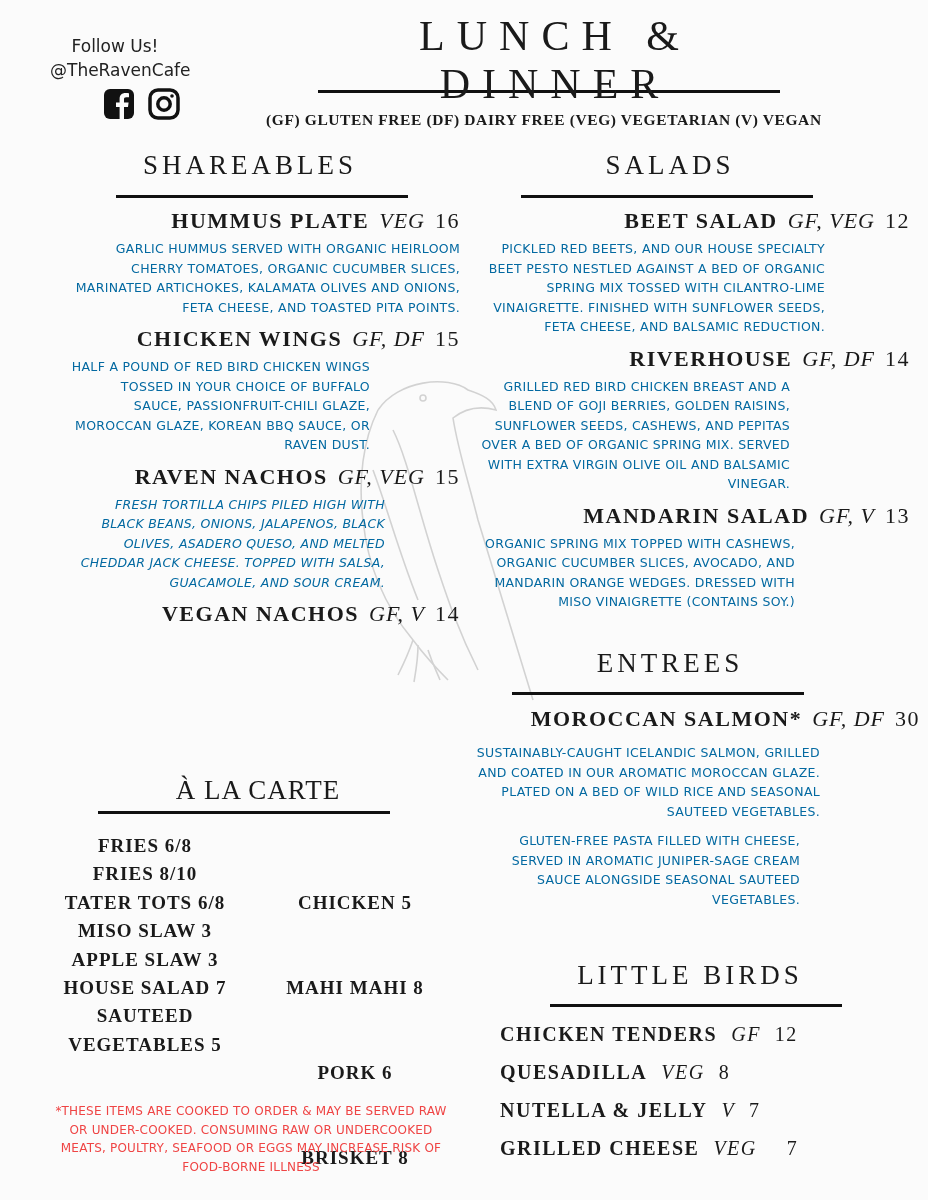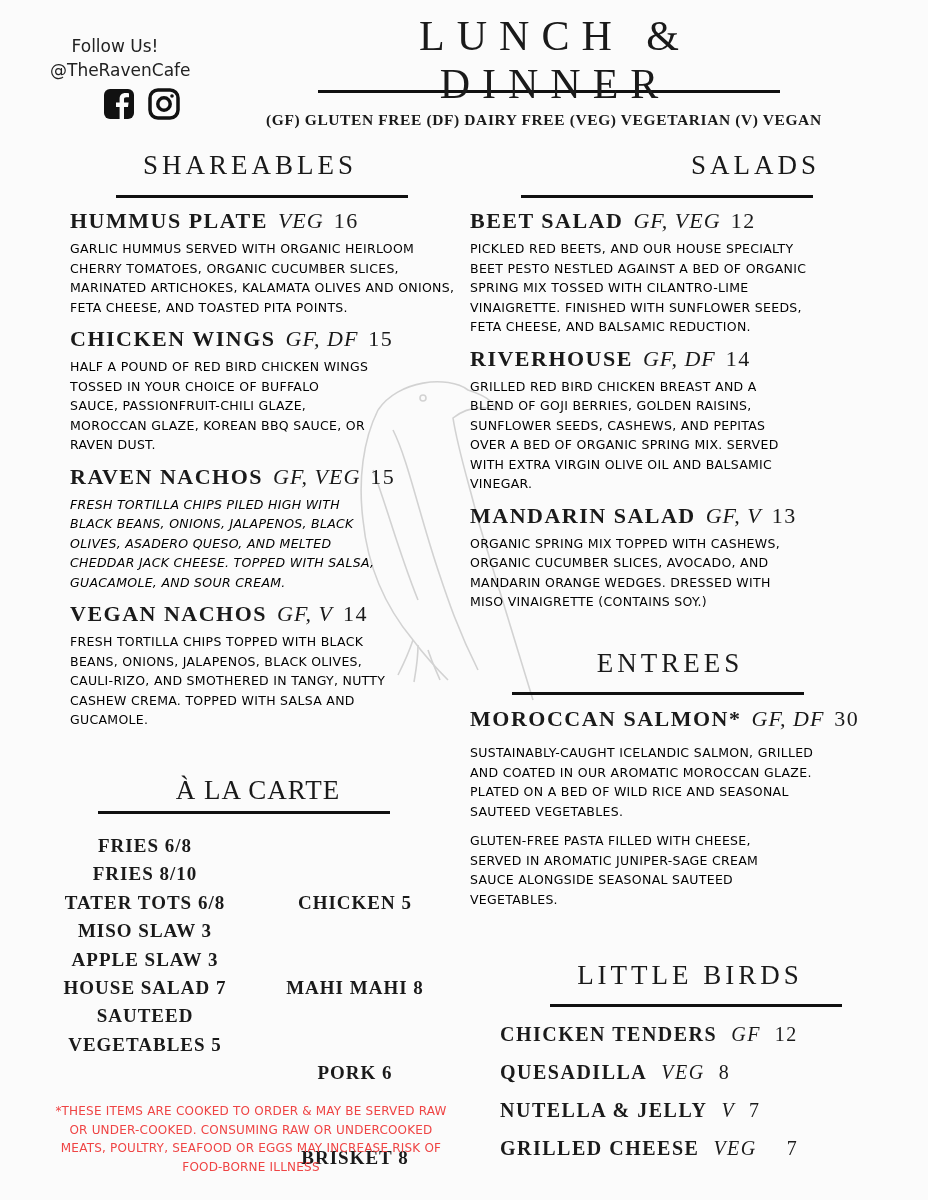--- a/index.html
+++ b/index.html
@@ -18,25 +18,25 @@
   .legend { left: 266px; top: 111px; width: 580px; font-size: 15.5px; font-weight: 700; letter-spacing: 0.6px; white-space: nowrap; }
 
   
   .sec-title { text-align: center; font-size: 27px; letter-spacing: 4px; font-weight: 400; }
   .sec-rule { height: 3px; background: #111; }
 
   
   .item-head { font-size: 22px; font-weight: 700; letter-spacing: 1.5px; white-space: nowrap; line-height: 28px; }
   .item-head .tags { font-style: italic; font-weight: 400; letter-spacing: 1px; margin-left: 10px; }
   .item-head .price { font-weight: 400; margin-left: 10px; }
-  .desc { font-family: "DejaVu Sans", sans-serif; font-size: 12.5px; line-height: 19.5px; text-transform: uppercase; color: #000000; letter-spacing: 0.3px; margin-top: 4px; }
+  .desc { font-family: "DejaVu Sans", sans-serif; font-size: 12.5px; line-height: 19.5px; text-transform: uppercase; color: #0369a1; letter-spacing: 0.3px; margin-top: 4px; }
 
   .col-left { left: 70px; top: 207px; width: 390px; }
   .col-right { left: 470px; top: 207px; width: 440px; }
-  .item { margin-bottom: 8px; }
+  .item { margin-bottom: 8px; text-align: right; }
 
   
   .alc { left: 40px; top: 832px; width: 420px; display: flex; }
   .alc-col { width: 50%; text-align: center; font-size: 19px; font-weight: 700; letter-spacing: 1px; line-height: 28.4px; }
   .alc-col .it { white-space: nowrap; }
 
   .footnote { left: 52px; top: 1102px; width: 398px; text-align: center; font-family: "DejaVu Sans", sans-serif; font-size: 12px; line-height: 18.5px; color: #ef4444; text-transform: uppercase; letter-spacing: 0.2px; }
 
   
   .lb { left: 500px; top: 1015px; width: 400px; }
@@ -77,39 +77,38 @@
   </svg>
 </div>
 
 <div class="abs title content">LUNCH &amp; DINNER</div>
 <div class="abs title-rule"></div>
 <div class="abs legend content">(GF) GLUTEN FREE (DF) DAIRY FREE (VEG) VEGETARIAN (V) VEGAN</div>
 
 <div class="abs sec-title content" style="left:90px; top:150px; width:320px;">SHAREABLES</div>
 <div class="abs sec-rule" style="left:116px; top:195px; width:292px;"></div>
 
-<div class="abs sec-title content" style="left:520px; top:150px; width:300px;text-align:right;">SALADS</div>
+<div class="abs sec-title content" style="left:520px; top:150px; width:300px;">SALADS</div>
 <div class="abs sec-rule" style="left:521px; top:195px; width:292px;"></div>
 
 <div class="abs col-left content">
   <div class="item">
     <div class="item-head"><span>HUMMUS PLATE</span><span class="tags">VEG</span><span class="price">16</span></div>
     <div class="desc">Garlic hummus served with organic heirloom cherry tomatoes, organic cucumber slices, marinated artichokes, kalamata olives and onions, feta cheese, and toasted pita points.</div>
   </div>
   <div class="item">
     <div class="item-head"><span>CHICKEN WINGS</span><span class="tags">GF, DF</span><span class="price">15</span></div>
     <div class="desc" style="width:300px;">Half a pound of red bird chicken wings tossed in your choice of buffalo sauce, passionfruit-chili glaze, moroccan glaze, korean bbq sauce, or raven dust.</div>
   </div>
   <div class="item">
     <div class="item-head"><span>RAVEN NACHOS</span><span class="tags">GF, VEG</span><span class="price">15</span></div>
     <div class="desc" style="width:315px;font-style:italic;">Fresh tortilla chips piled high with black beans, onions, jalapenos, black olives, asadero queso, and melted cheddar jack cheese. Topped with salsa, guacamole, and sour cream.</div>
   </div>
   <div class="item">
     <div class="item-head"><span>VEGAN NACHOS</span><span class="tags">GF, V</span><span class="price">14</span></div>
-    <div class="desc" style="width:320px;">Fresh tortilla chips topped with black beans, onions, jalapenos, black olives, cauli-rizo, and smothered in tangy, nutty cashew crema. Topped with salsa and gucamole.</div>
   </div>
 </div>
 
 <div class="abs col-right content">
   <div class="item">
     <div class="item-head"><span>BEET SALAD</span><span class="tags">GF, VEG</span><span class="price">12</span></div>
     <div class="desc" style="width:355px;">Pickled red beets, and our house specialty beet pesto nestled against a bed of organic spring mix tossed with cilantro-lime vinaigrette. Finished with sunflower seeds, feta cheese, and balsamic reduction.</div>
   </div>
   <div class="item">
     <div class="item-head"><span>RIVERHOUSE</span><span class="tags">GF, DF</span><span class="price">14</span></div>

